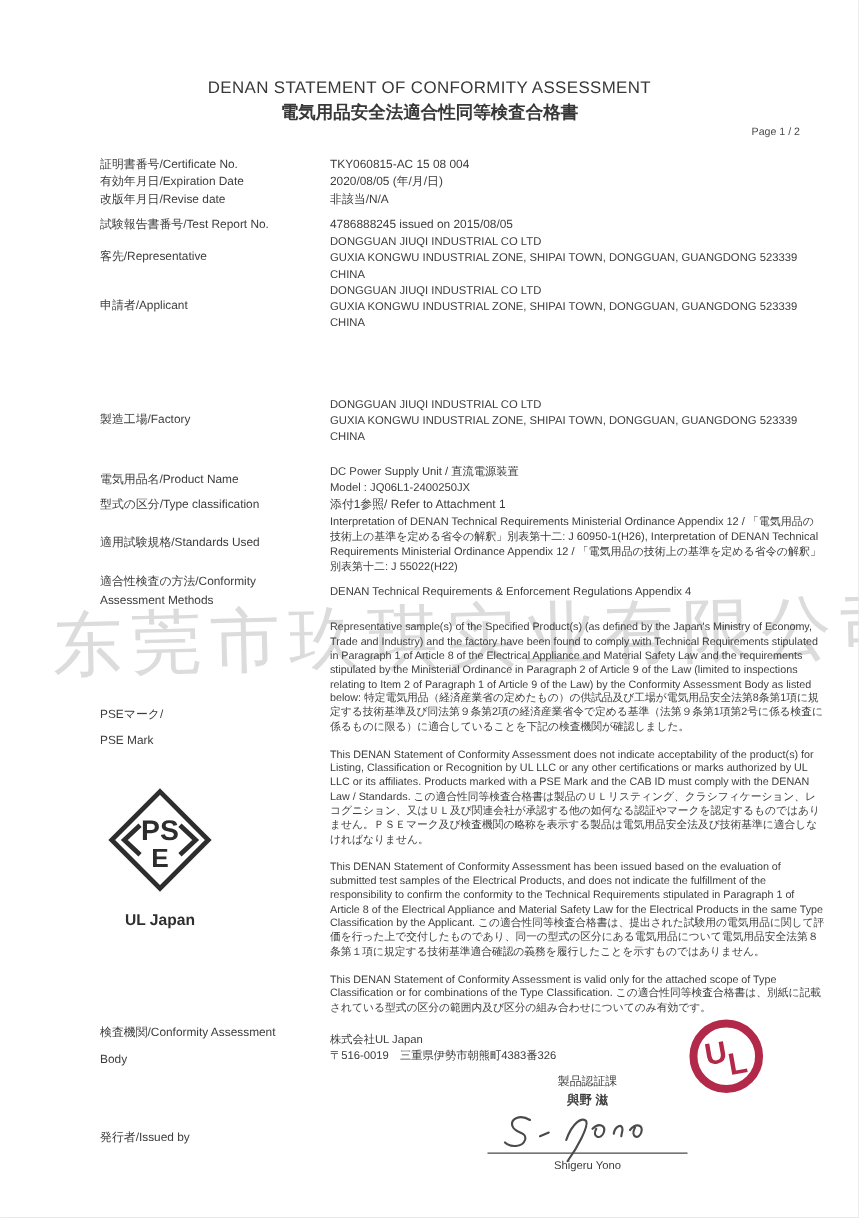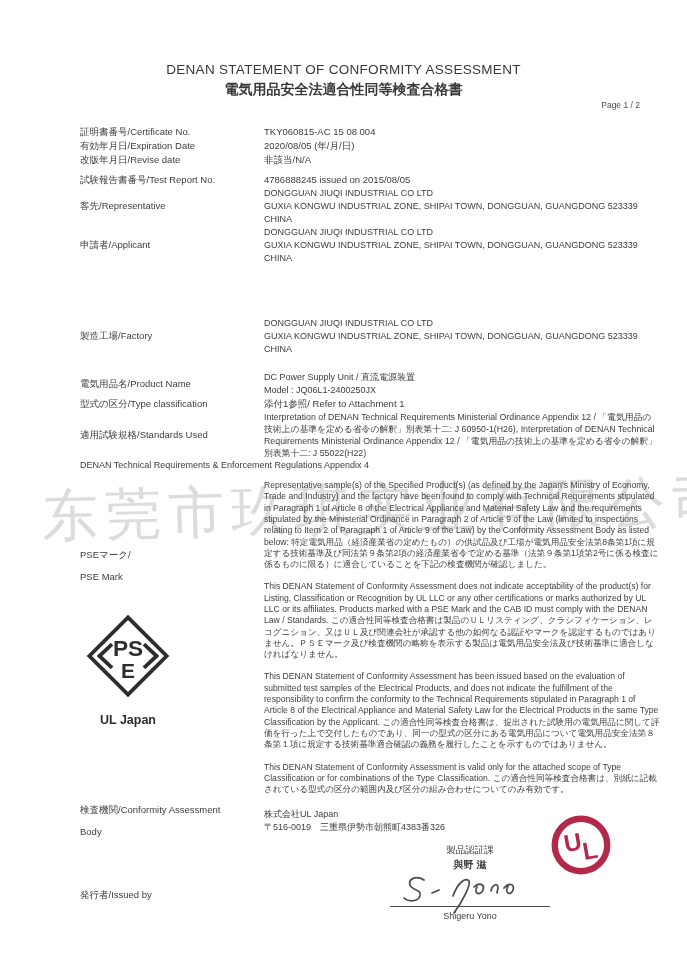--- a/index.html
+++ b/index.html
@@ -107,20 +107,24 @@
       <div class="lbl">型式の区分/Type classification</div>
       <div class="val">添付1参照/ Refer to Attachment 1</div>
     </div>
 
     <div class="row">
       <div class="lbl">適用試験規格/Standards Used</div>
       <div class="val" style="font-size:8.8px;line-height:12px;">Interpretation of DENAN Technical Requirements Ministerial Ordinance Appendix 12 / 「電気用品の技術上の基準を定める省令の解釈」別表第十二: J 60950-1(H26), Interpretation of DENAN Technical Requirements Ministerial Ordinance Appendix 12 / 「電気用品の技術上の基準を定める省令の解釈」別表第十二: J 55022(H22)</div>
     </div>
 
     <div class="row">
+      <div class="lbl">
+        <div>適合性検査の方法/Conformity</div>
+        <div class="lbl-l2">Assessment Methods</div>
+      </div>
       <div class="val">
         <div class="ln">DENAN Technical Requirements &amp; Enforcement Regulations Appendix 4</div>
       </div>
     </div>
 
     <div class="row g8">
       <div class="lbl">
         <div>PSEマーク/</div>
         <div class="pse-label-2">PSE Mark</div>
 

